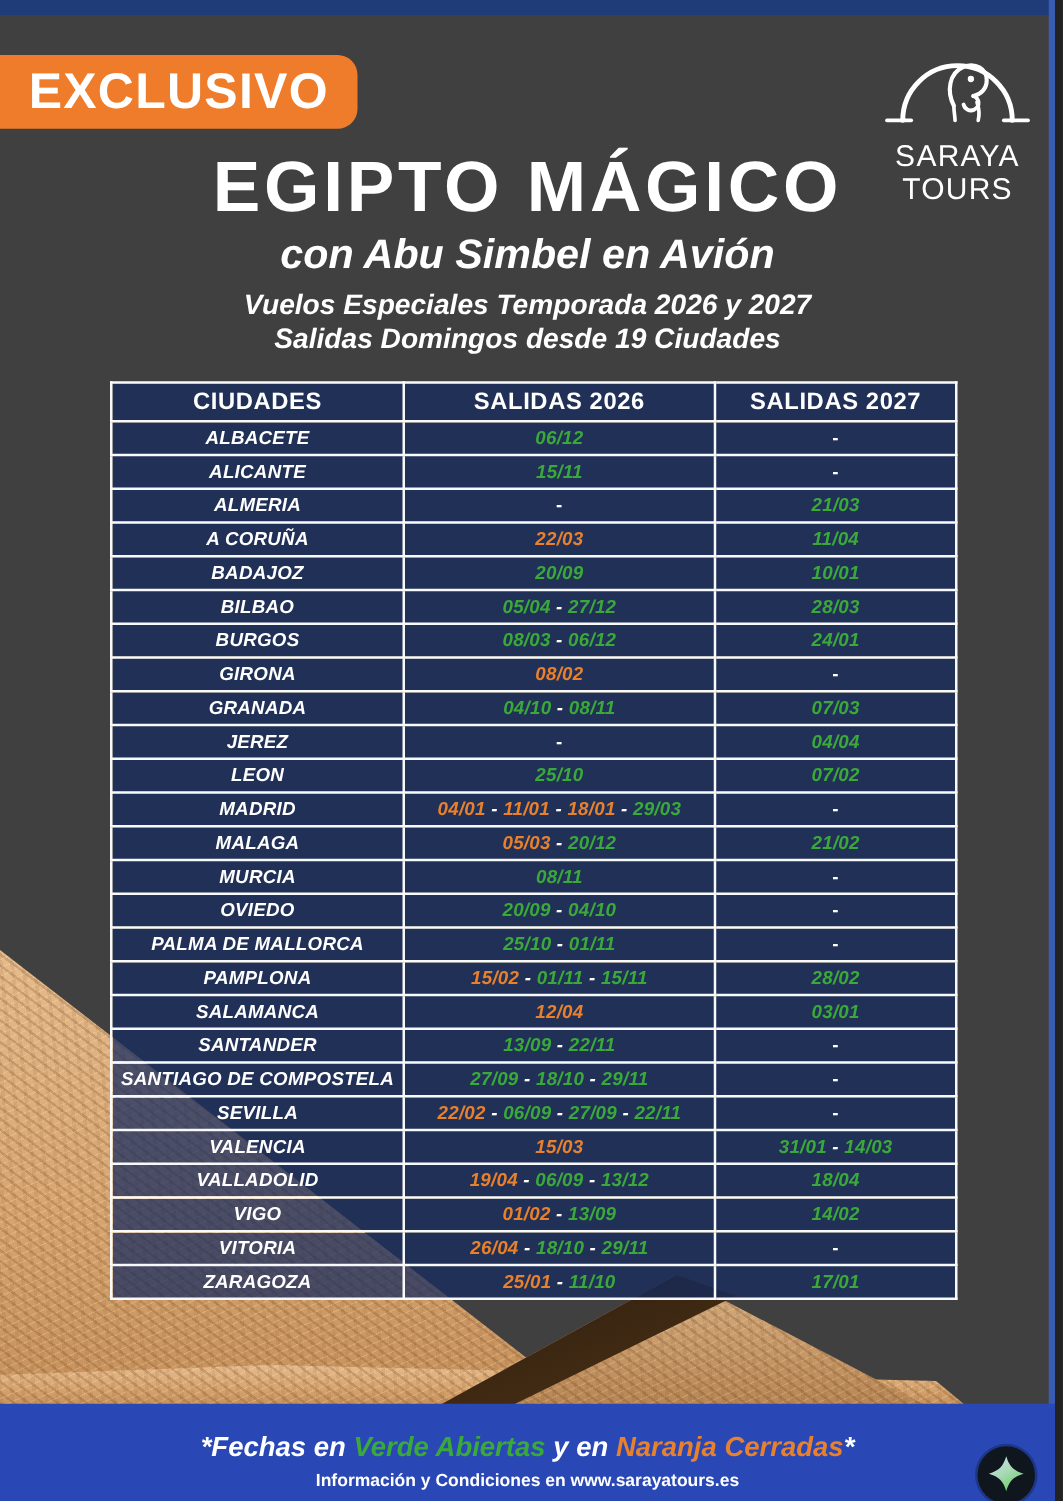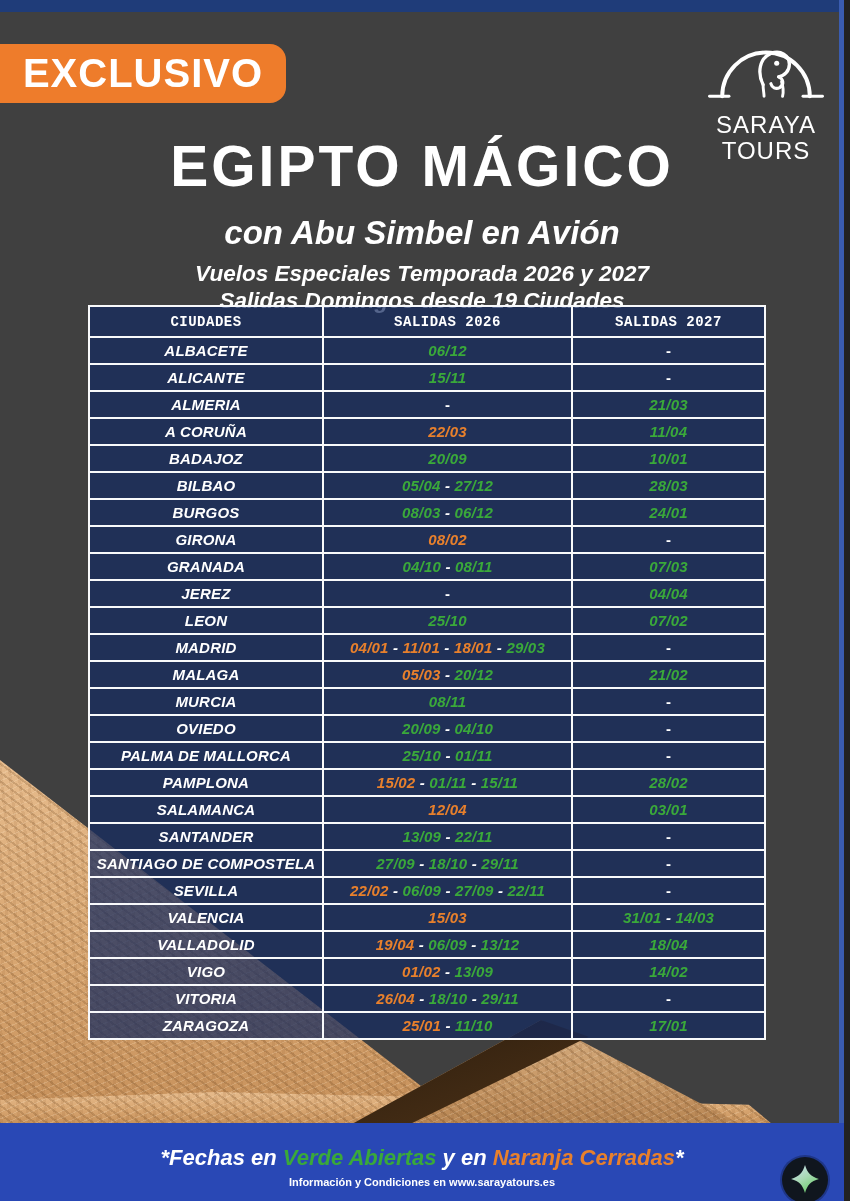--- a/index.html
+++ b/index.html
@@ -20,21 +20,21 @@
     display:flex;align-items:center;justify-content:center;
   }
   .badge span{color:#fff;font-weight:bold;font-size:40px;letter-spacing:1px;}
 
   
   .logo{position:absolute;right:14px;top:34px;width:128px;text-align:center;color:#fff;}
   .logo .name{font-weight:normal;font-size:24px;letter-spacing:1px;line-height:26px;}
 
   
   .titles{position:absolute;left:0;top:118px;width:100%;text-align:center;color:#fff;}
-  .titles h1{margin:16px;font-size:57px;line-height:64px;font-weight:bold;letter-spacing:3px;}
+  .titles h1{margin:0;font-size:57px;line-height:64px;font-weight:bold;letter-spacing:3px;}
   .titles h2{margin:2px 0 8px 0;font-size:33px;line-height:38px;font-weight:bold;font-style:italic;}
   .titles .tagline{margin:0;font-size:22.5px;line-height:27px;font-weight:bold;font-style:italic;}
 
   
   .photo-band{position:absolute;left:0;top:688px;width:100%;height:436px;}
   .pyr{position:absolute;}
   .tex{
     background:
       repeating-linear-gradient(37deg, rgba(110,70,30,0.22) 0 2px, rgba(0,0,0,0) 2px 7px),
       repeating-linear-gradient(-24deg, rgba(255,235,205,0.20) 0 1px, rgba(0,0,0,0) 1px 6px),
@@ -56,34 +56,34 @@
   table.departures{
     position:absolute;left:88px;top:305px;width:676px;
     border-collapse:collapse;table-layout:fixed;
   }
   table.departures td, table.departures th{
     border:2px solid #f8f9fb;
     background:rgba(20,42,95,0.72);
     color:#fff;text-align:center;vertical-align:middle;
     padding:0 4px;overflow:hidden;white-space:nowrap;
   }
-  table.departures th{height:29px;font-size:14px;font-weight:bold;letter-spacing:0.5px;font-family:Liberation Mono, monospace;}
+  table.departures th{height:29px;font-size:19px;font-weight:bold;letter-spacing:0.5px;}
   table.departures td{height:25px;font-size:15px;font-weight:bold;font-style:italic;letter-spacing:0.2px;}
   .col-city{width:234px;} .col-s26{width:249px;} .col-s27{width:193px;}
   .date-open{color:var(--c-open,#3aa93a);}
   .date-closed{color:var(--c-closed,#e8802c);}
   .date-sep{color:#fff;}
   .date-empty{color:#fff;font-style:normal;}
 
   
   .footer{position:absolute;left:0;top:1123px;width:100%;height:78px;background:#2948b5;text-align:center;color:#fff;}
   .footer .legend{margin-top:22px;font-size:22px;line-height:26px;font-weight:bold;font-style:italic;}
   .footer .legend .open-lbl{color:var(--c-open,#3aa93a);}
   .footer .legend .closed-lbl{color:var(--c-closed,#e8802c);}
-  .footer .info{margin-top:5px;font-size:11px;font-weight:bold;}
+  .footer .info{margin-top:5px;font-size:14px;font-weight:bold;}
 
   
   .watermark{
     position:absolute;right:16px;top:1157px;width:46px;height:46px;border-radius:50%;
     background:#10161e;border:none;display:flex;align-items:center;justify-content:center;
     box-shadow:0 0 0 2px rgba(0,0,0,0.25);cursor:pointer;
   }
 </style>
 </head>
 <body>

